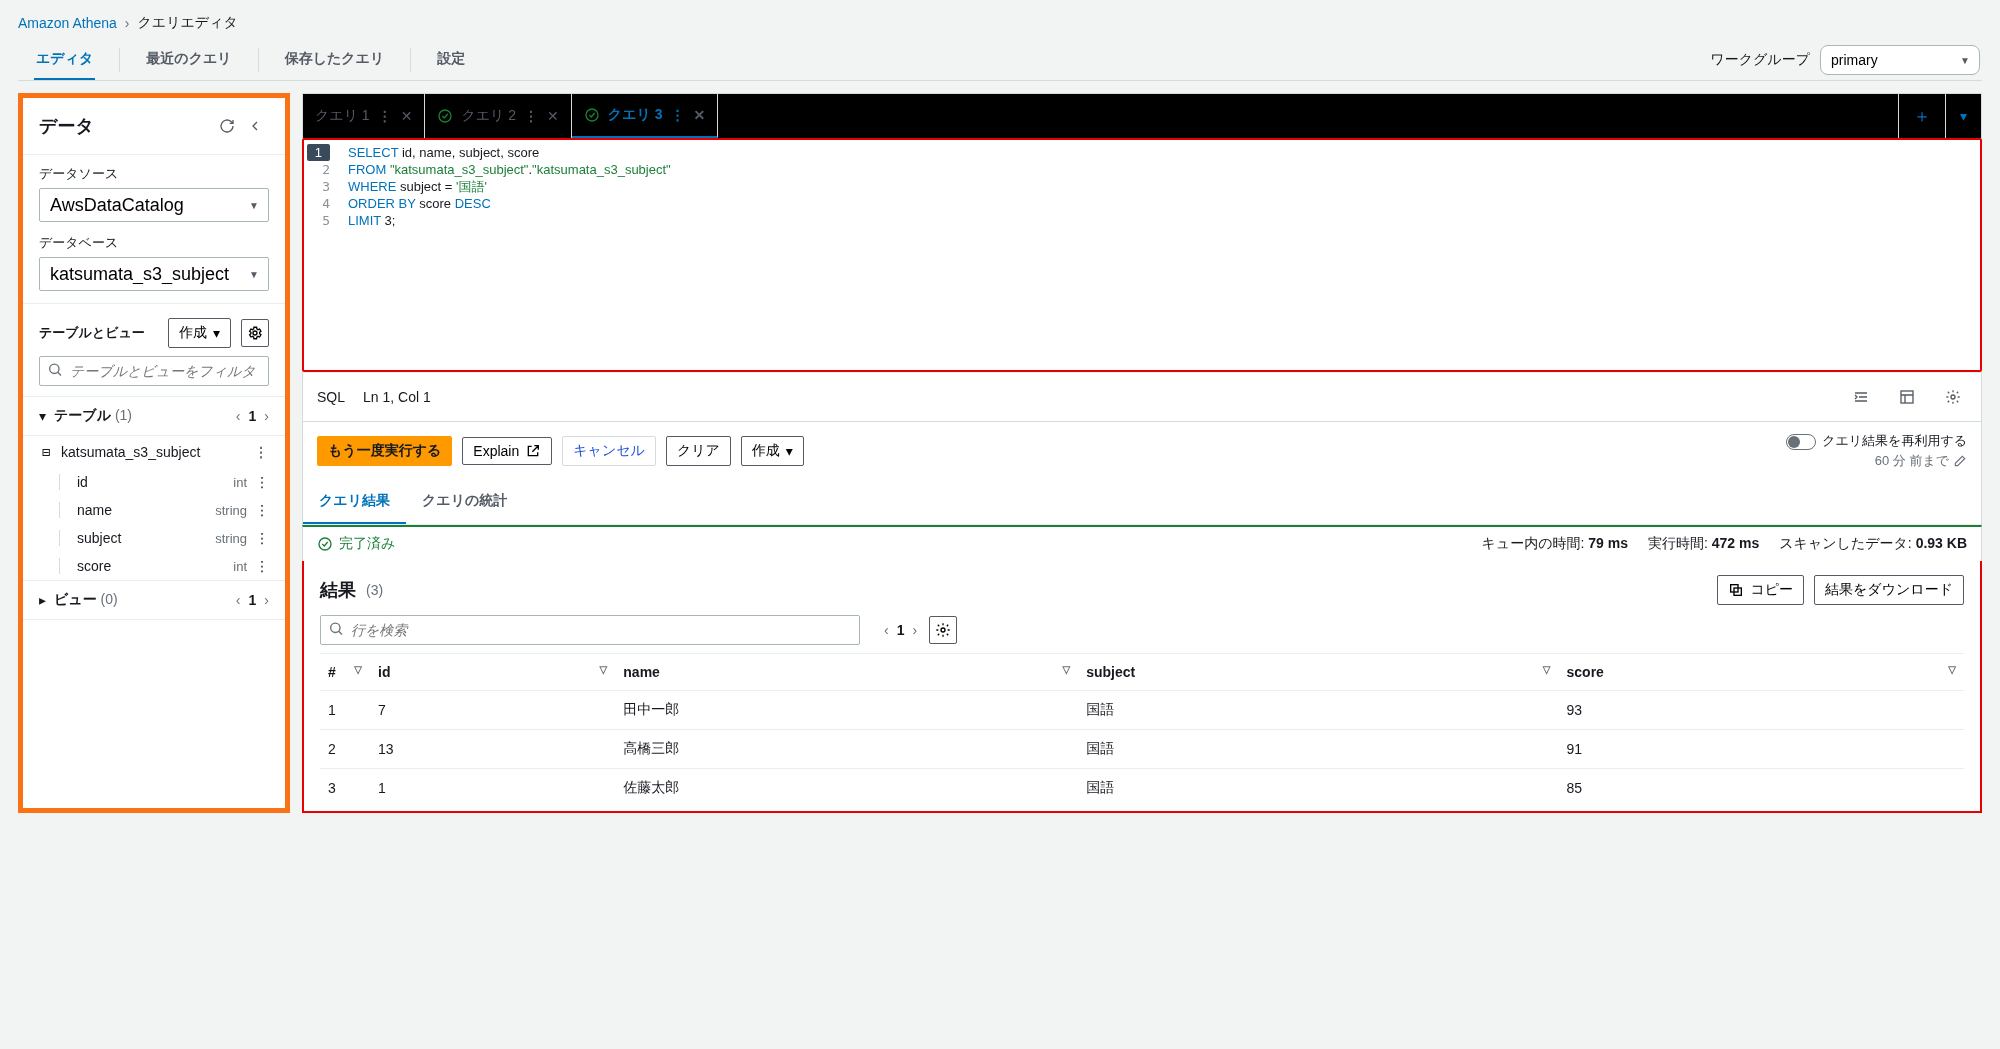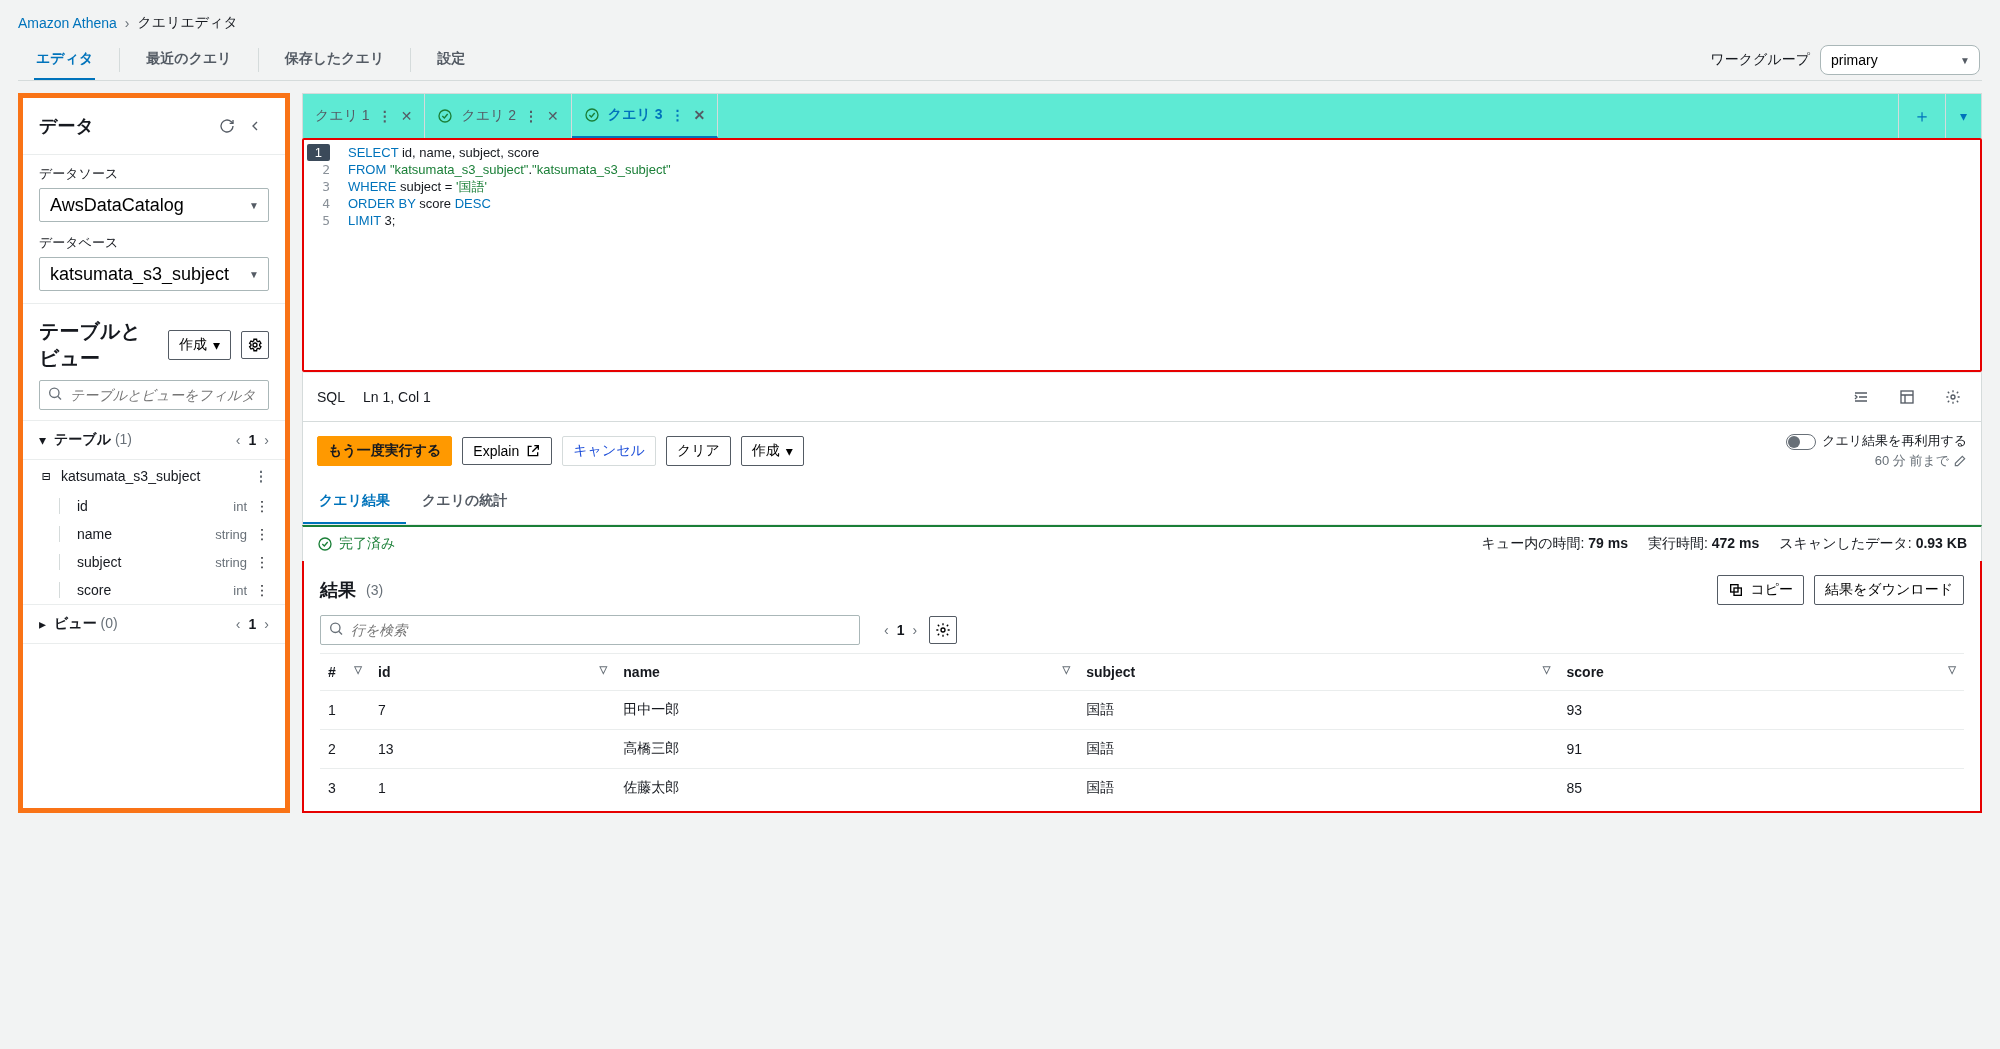--- a/index.html
+++ b/index.html
@@ -27,21 +27,21 @@
 .side-head { display:flex; align-items:center; padding:14px 16px; border-bottom:1px solid #eaeded; }
 .side-head h2 { font-size:18px; font-weight:700; flex:1; }
 .icon-btn { background:none; border:none; cursor:pointer; padding:6px; color:#545b64; display:inline-flex; align-items:center; justify-content:center; }
 .icon-btn svg { width:16px; height:16px; }
 
 .side-section { padding:10px 16px 2px; }
 .side-label { font-size:13px; color:#16191f; font-weight:400; margin-bottom:5px; }
 .side-select { width:100%; border:1px solid #aab7b8; border-radius:2px; padding:6px 28px 6px 10px; background:#fff; font-size:18px; appearance:none; }
 
 .tv-head { display:flex; align-items:center; padding:14px 16px 8px; gap:10px; }
-.tv-head h3 { font-size:20px; font-weight:700; flex:1; }
+.tv-head h3 { font-size:13px; font-weight:700; flex:1; }
 .btn { border:1px solid #545b64; background:#fff; border-radius:2px; padding:5px 10px; cursor:pointer; font-size:14px; display:inline-flex; align-items:center; gap:6px; }
 .btn.primary { background:#ff9900; border-color:#ff9900; color:#16191f; font-weight:700; }
 .btn.disabled { color:#1d4ed8; border-color:#d5dbdb; cursor:default; }
 .gear-btn { border:1px solid #545b64; border-radius:2px; padding:5px; background:#fff; cursor:pointer; display:inline-flex; }
 
 .search-box { margin:0 16px 10px; position:relative; }
 .search-box input { width:100%; border:1px solid #aab7b8; border-radius:2px; padding:6px 10px 6px 30px; font-size:14px; font-style:italic; }
 .search-box .sicon { position:absolute; left:8px; top:50%; transform:translateY(-50%); color:#687078; }
 
 .tree-group-head { display:flex; align-items:center; padding:10px 16px; border-top:1px solid #eaeded; border-bottom:1px solid #eaeded; }
@@ -55,21 +55,21 @@
 .tree-item .exp { width:14px; text-align:center; margin-right:8px; font-family:monospace; }
 .tree-item .name { flex:1; }
 .tree-item .more { color:#687078; cursor:pointer; font-weight:700; letter-spacing:1px; }
 .tree-child { padding-left:36px; display:flex; align-items:center; padding-top:6px; padding-bottom:6px; padding-right:16px; }
 .tree-child .branch { color:#d5dbdb; margin-right:8px; border-left:1px solid #d5dbdb; height:16px; width:10px; }
 .tree-child .name { flex:1; }
 .tree-child .type { color:#687078; font-size:13px; margin-right:8px; }
 
 .content { flex:1; display:flex; flex-direction:column; margin-left:12px; }
 
-.qtabs-row { display:flex; align-items:stretch; background:#5eead4; border:1px solid #d5dbdb; border-bottom:none; }
+.qtabs-row { display:flex; align-items:stretch; background:#000000; border:1px solid #d5dbdb; border-bottom:none; }
 .qtabs { display:flex; flex:1; overflow:hidden; }
 .qtab { display:flex; align-items:center; gap:8px; padding:10px 12px; border-right:1px solid #d5dbdb; cursor:pointer; color:#545b64; }
 .qtab.active { color:#0073bb; border-bottom:2px solid #0073bb; font-weight:700; }
 .qtab .dots { letter-spacing:1px; font-weight:700; }
 .qtab .close { color:#545b64; }
 .qtab-actions { display:flex; align-items:center; border-left:1px solid #d5dbdb; }
 .qtab-actions .act { padding:10px 14px; cursor:pointer; color:#0073bb; border-right:1px solid #d5dbdb; }
 .qtab-actions .act:last-child { border-right:none; }
 
 .editor-wrap { border:2px solid #e60000; background:#fff; border-radius:2px; }

